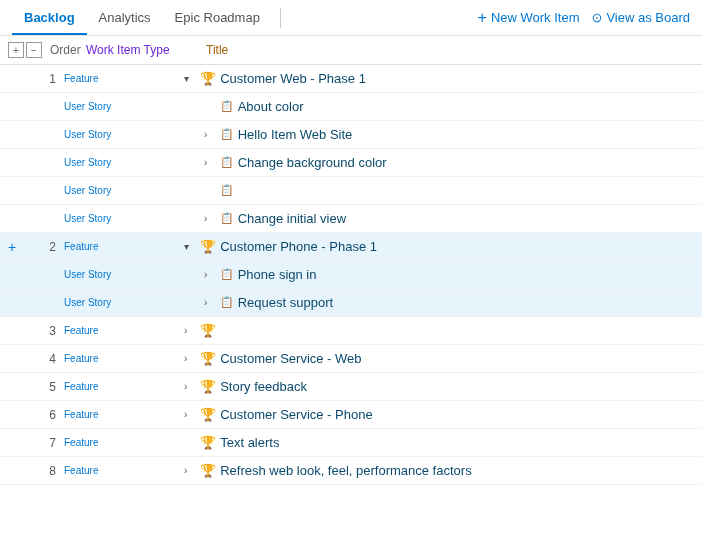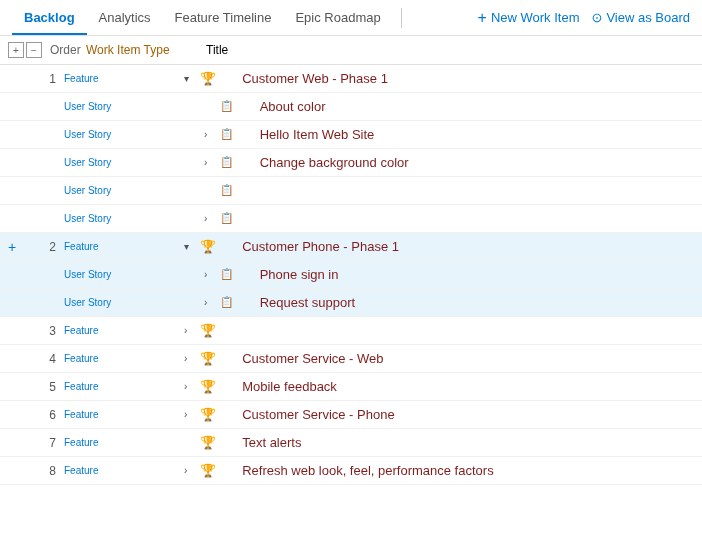--- a/index.html
+++ b/index.html
@@ -66,22 +66,22 @@
     .ctrl-btn {
       width: 16px;
       height: 16px;
       border: 1px solid #999;
       display: flex; align-items: center; justify-content: center;
       cursor: pointer;
       font-size: 10px;
       color: #666;
     }
     .col-order { width: 36px; color: #666; font-size: 12px; }
-    .col-type { width: 120px; color: #a16207; font-size: 12px; }
-    .col-title { flex: 1; color: #000000; font-size: 12px; }
+    .col-type { width: 120px; color: #6d28d9; font-size: 12px; }
+    .col-title { flex: 1; color: #a16207; font-size: 12px; }
 
     
     .table-row {
       display: flex;
       align-items: center;
       padding: 4px 8px;
       border-bottom: 1px solid #f0f0f0;
       min-height: 28px;
     }
     .table-row.highlighted { background: #e8f4fc; }
@@ -116,32 +116,30 @@
     .chevron {
       color: #555;
       font-size: 10px;
       width: 12px;
       flex-shrink: 0;
     }
     .trophy-icon { color: #6a0dad; font-size: 13px; }
     .book-icon { color: #0078d4; font-size: 11px; }
 
     .title-text {
-      color: #7f1d1d;
-      cursor: pointer;
-      margin-left: 22px;
+      color: #0c4a6e;
+      cursor: pointer;
     }
   </style>
 </head>
 <body>
 
 <div class="nav-bar">
   <div class="nav-tab active">Backlog</div>
   <div class="nav-tab">Analytics</div>
-  <div class="nav-tab">Feature Timeline</div>
   <div class="nav-tab">Epic Roadmap</div>
   <div class="nav-divider"></div>
   <div class="nav-actions">
     <div class="nav-action-btn">
       <span style="font-size:16px; color:#0078d4;">+</span>
       <span>New Work Item</span>
     </div>
     <div class="nav-action-btn">
       <span style="font-size:13px;">⊙</span>
       <span>View as Board</span>
@@ -210,20 +208,21 @@
       <span class="book-icon" style="color:#0078d4;">📋</span>
     </div>
   </div>
       <div class="table-row">
     <span class="row-add-btn"></span>
     <div class="row-order"></div>
     <div class="row-type">User Story</div>
     <div class="row-title" style="margin-left:20px;">
       <span class="chevron" style="color:#555;">›</span>
       <span class="book-icon" style="color:#0078d4;">📋</span>
+      <span class="title-text">Change initial view</span>
     </div>
   </div>
       <div class="table-row highlighted">
     <span class="row-add-btn">+</span>
     <div class="row-order">2</div>
     <div class="row-type">Feature</div>
     <div class="row-title" style="">
       <span class="chevron" style="color:#555;">▾</span>
       <span class="trophy-icon">🏆</span>
       <span class="title-text">Customer Phone - Phase 1</span>
@@ -268,21 +267,21 @@
       <span class="title-text">Customer Service - Web</span>
     </div>
   </div>
       <div class="table-row">
     <span class="row-add-btn"></span>
     <div class="row-order">5</div>
     <div class="row-type">Feature</div>
     <div class="row-title" style="">
       <span class="chevron" style="color:#555;">›</span>
       <span class="trophy-icon">🏆</span>
-      <span class="title-text">Mobile feedback</span>
+      <span class="title-text">Story feedback</span>
     </div>
   </div>
       <div class="table-row">
     <span class="row-add-btn"></span>
     <div class="row-order">6</div>
     <div class="row-type">Feature</div>
     <div class="row-title" style="">
       <span class="chevron" style="color:#555;">›</span>
       <span class="trophy-icon">🏆</span>
       <span class="title-text">Customer Service - Phone</span>

